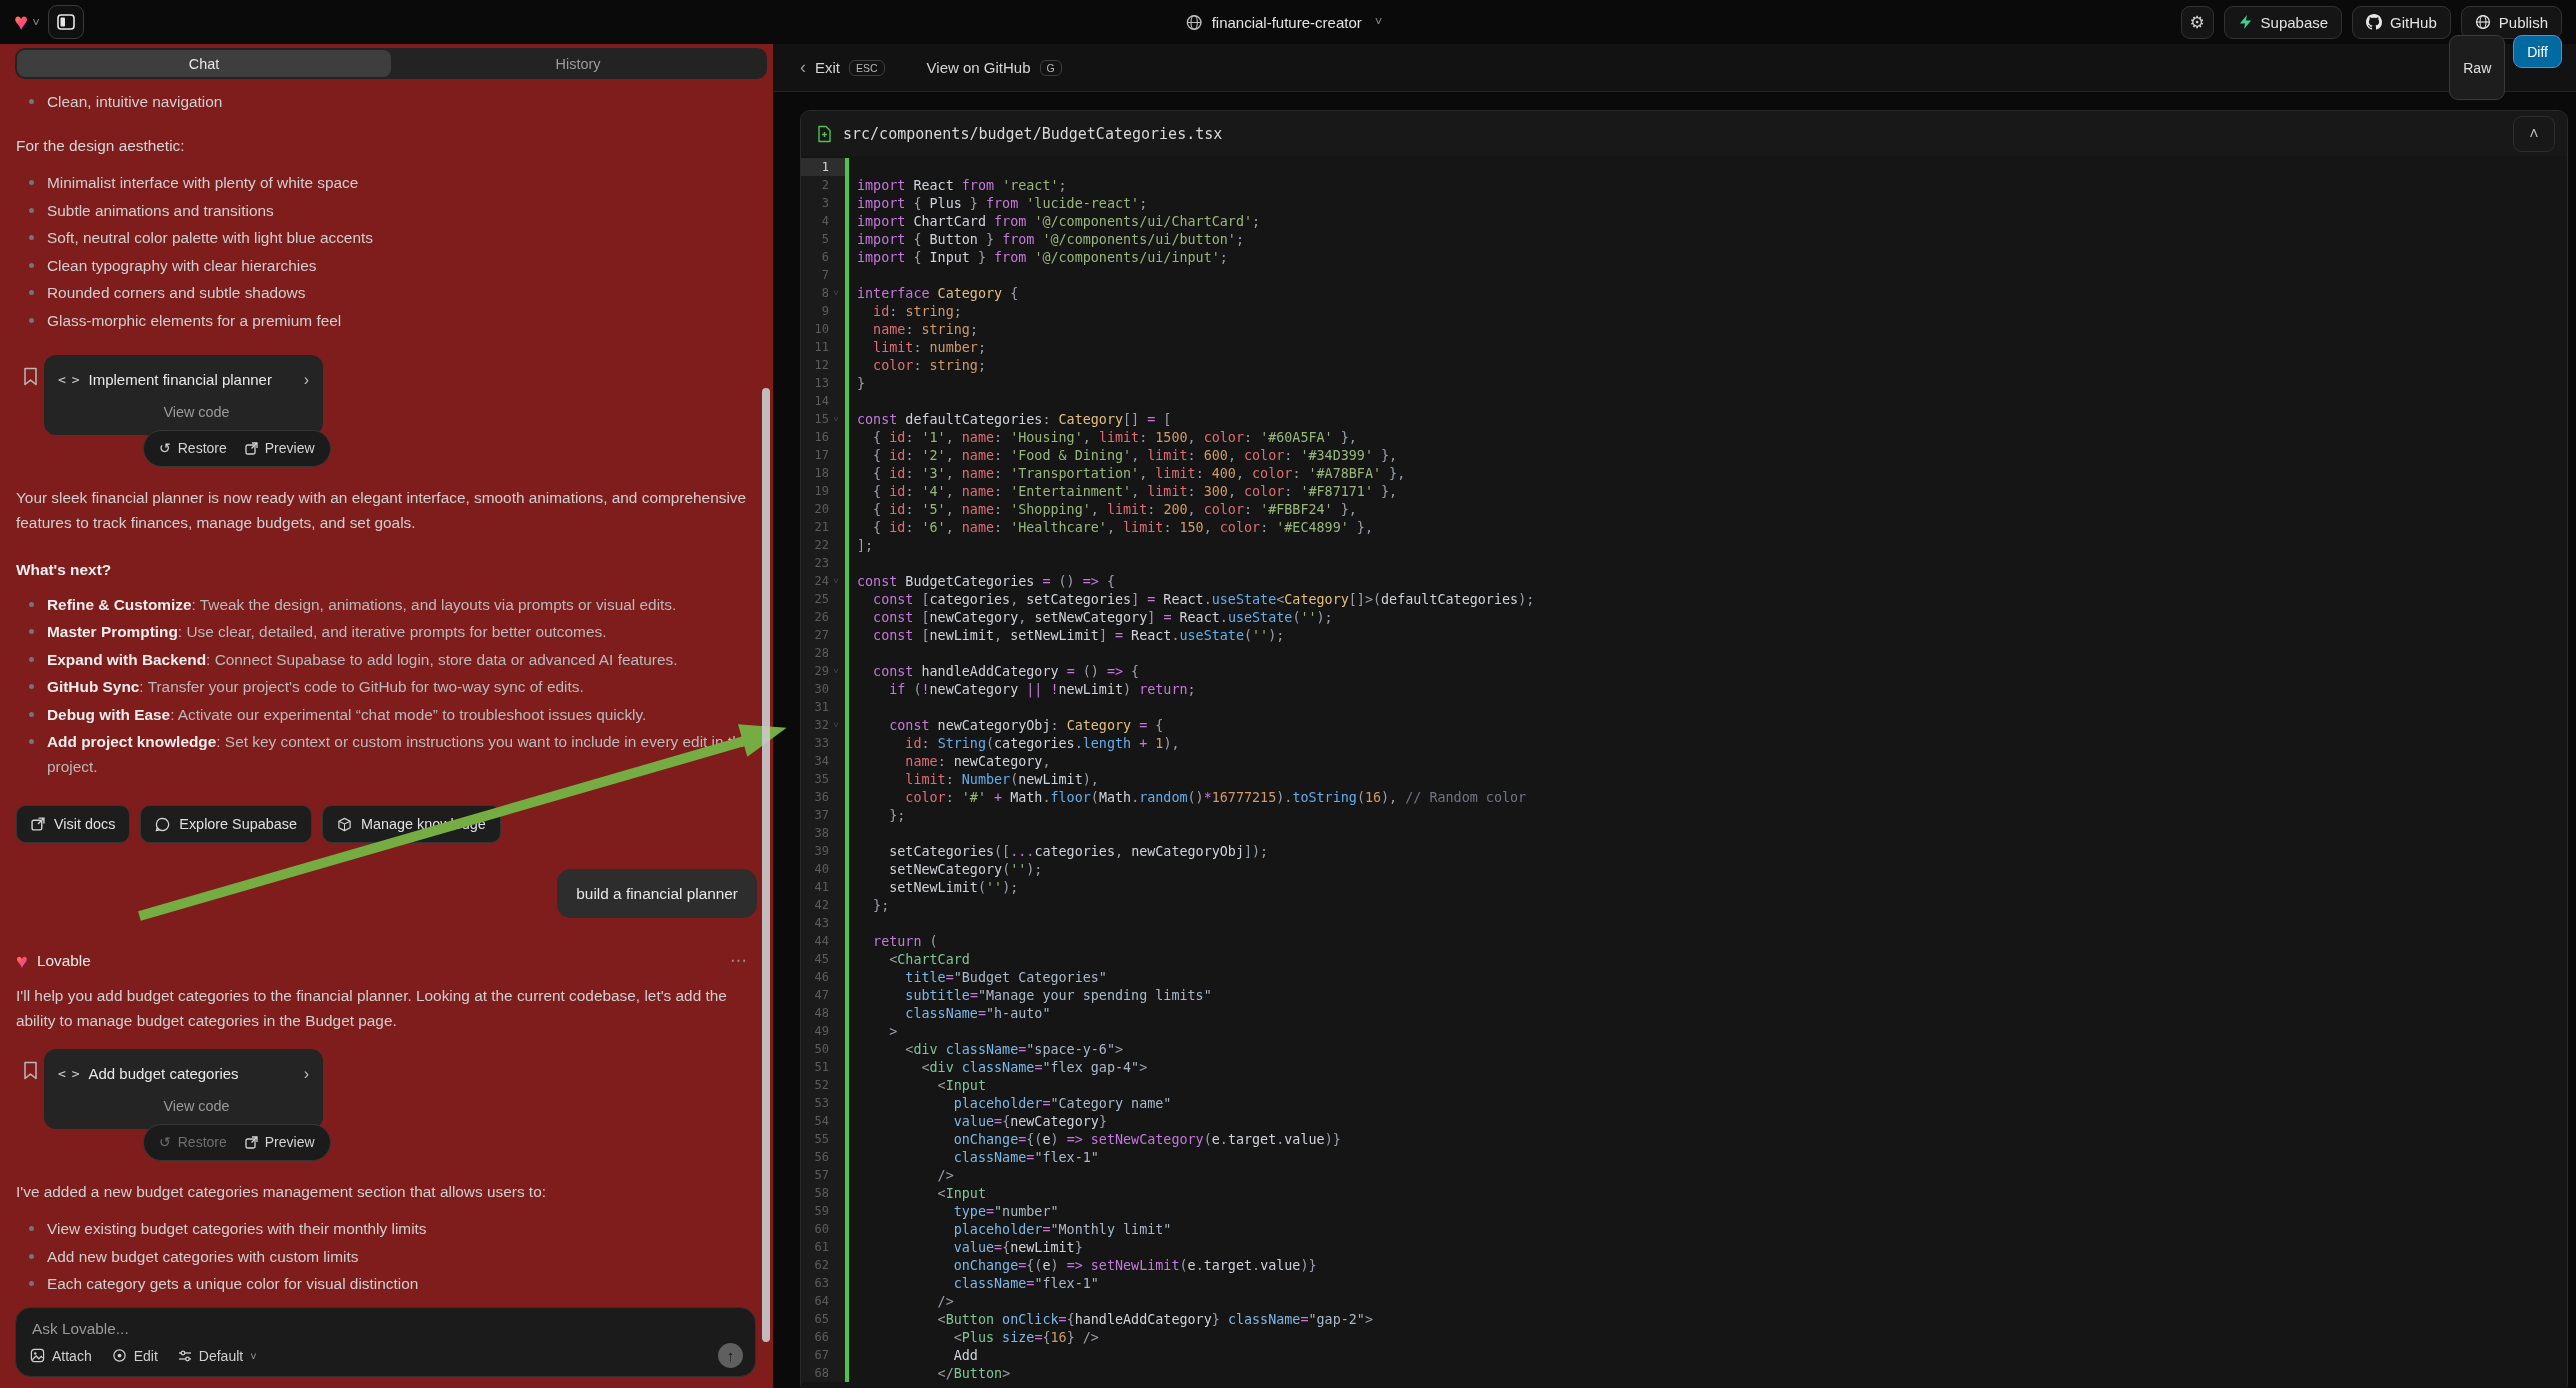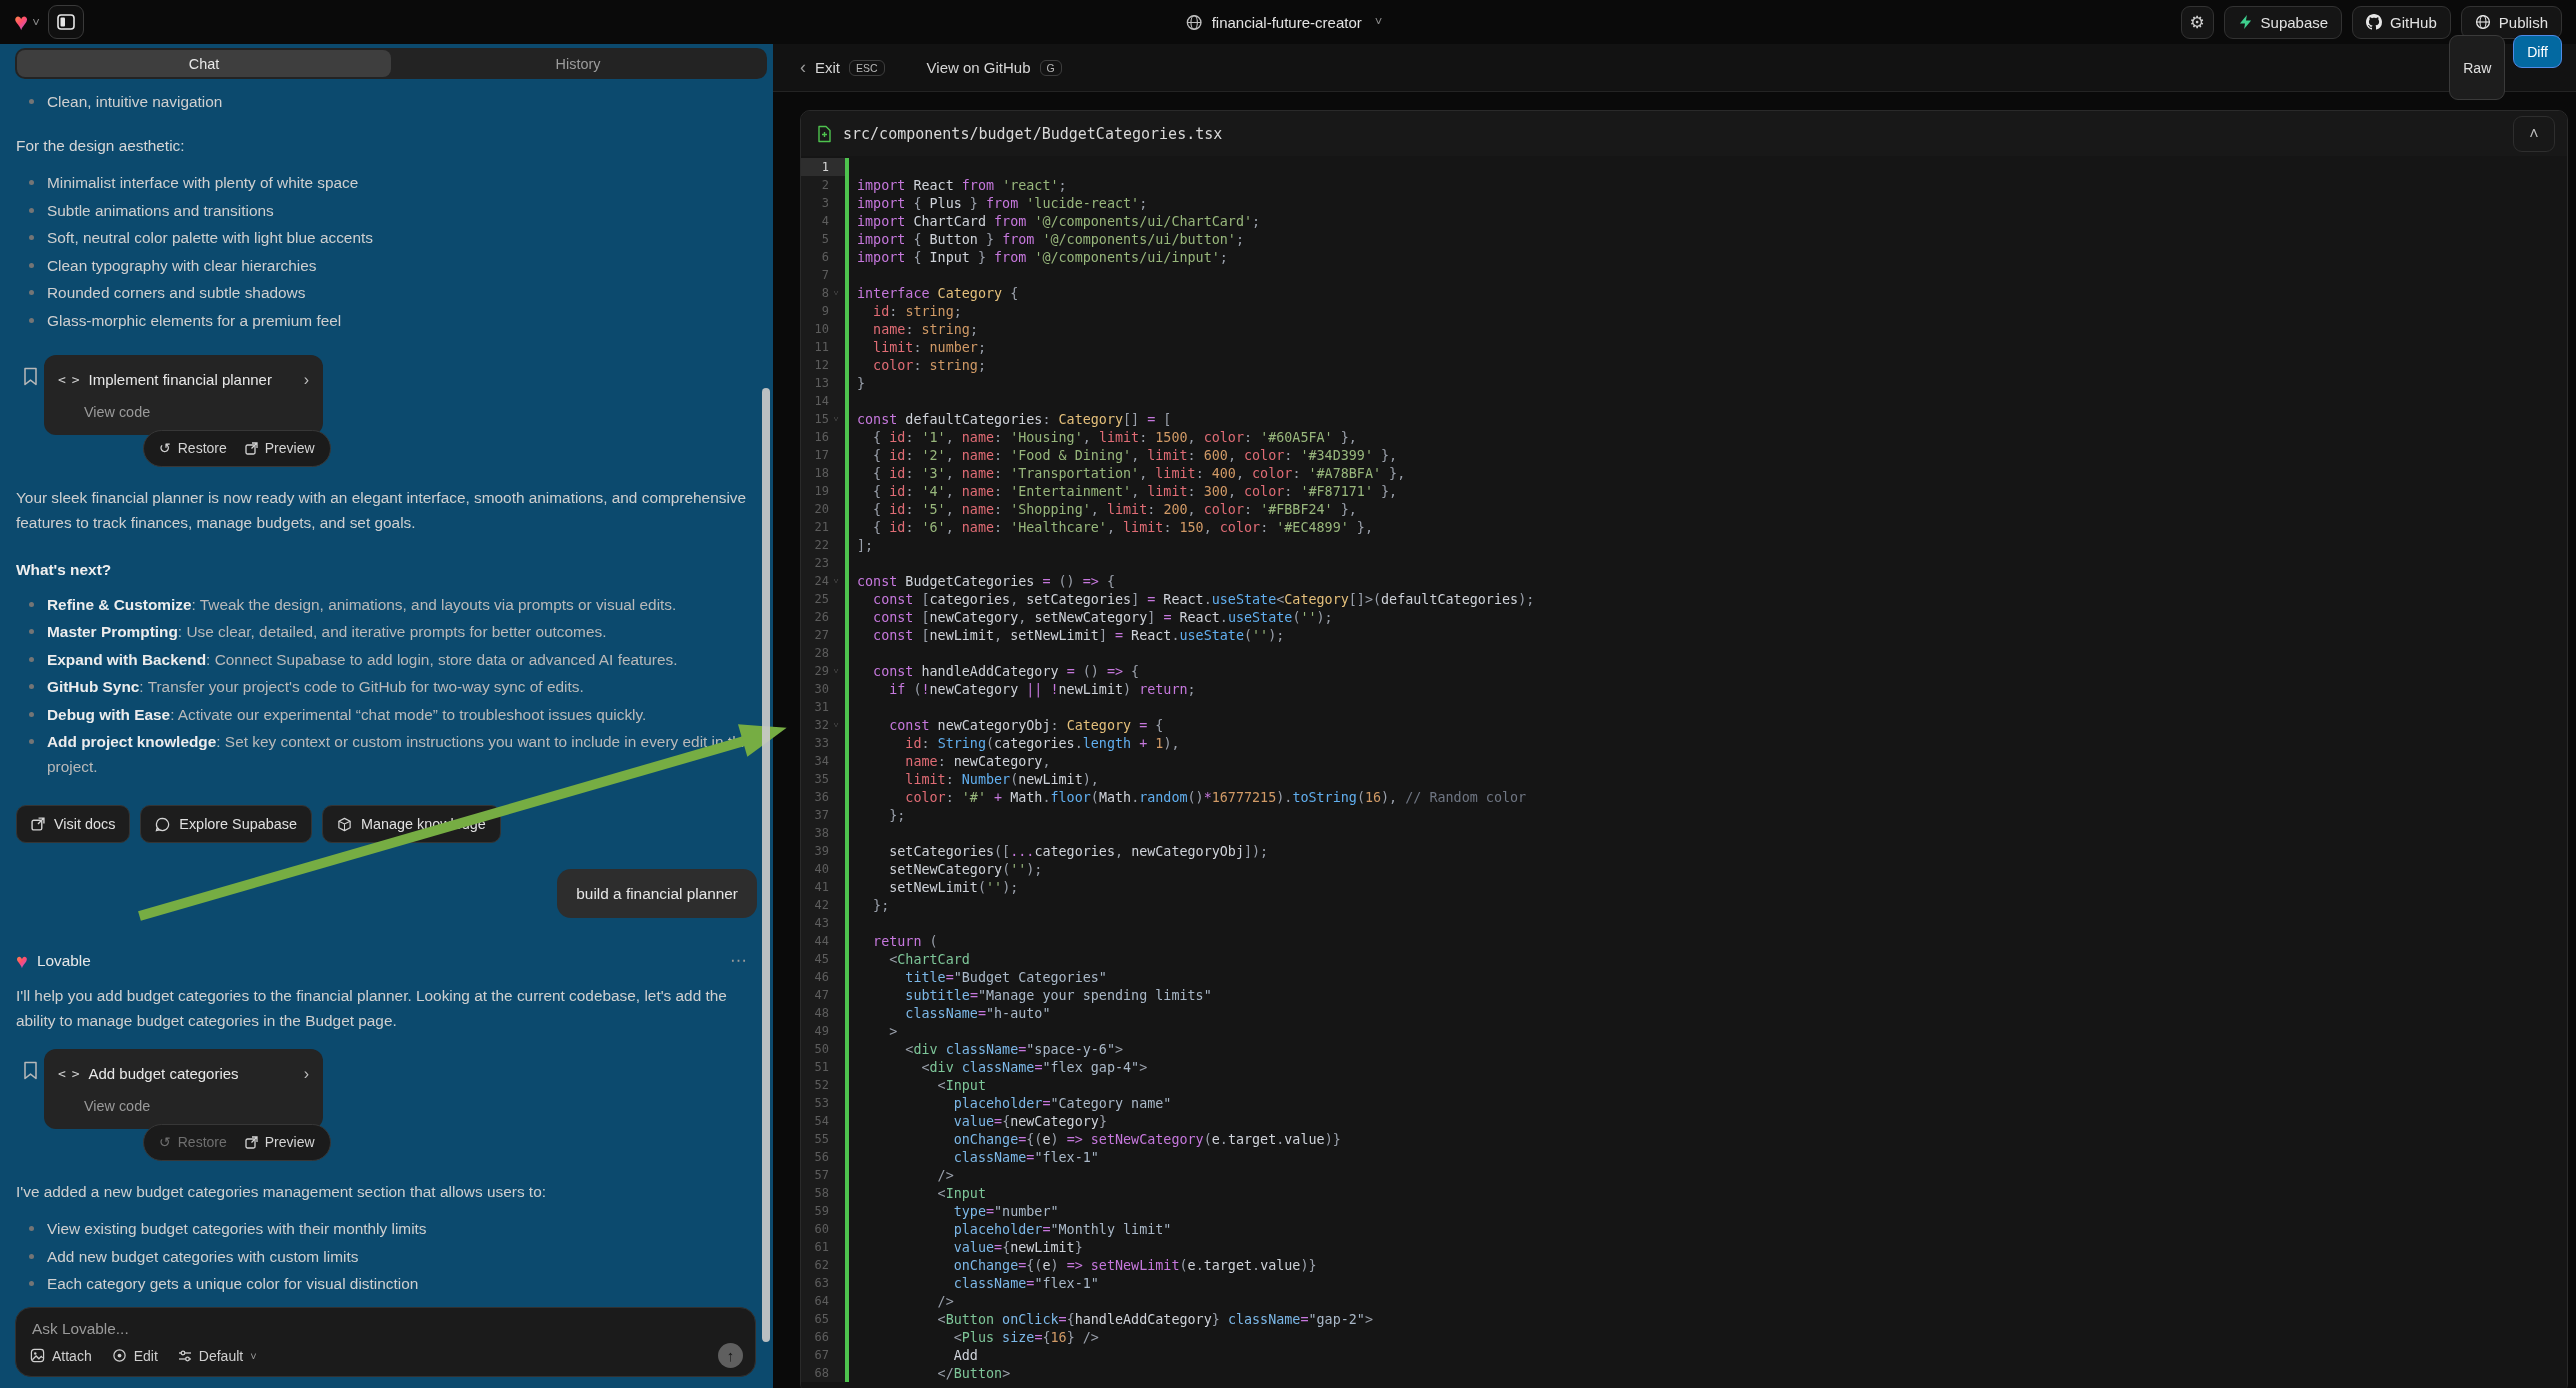--- a/index.html
+++ b/index.html
@@ -13,21 +13,21 @@
   .tb-chev{color:#8a8a8a;font-size:13px;margin:0 8px 0 4px;}
   .panel-btn{width:34px;height:32px;border:1px solid #3a3a3a;border-radius:9px;display:flex;
              align-items:center;justify-content:center;background:#101010;cursor:pointer;}
   .tb-center{position:absolute;left:50%;transform:translateX(-50%);display:flex;align-items:flex-start;gap:9px;
              color:#e3e3e3;font-size:15px;}
   .tb-right{margin-left:auto;display:flex;align-items:center;gap:10px;}
   .tb-btn{display:flex;align-items:center;gap:8px;height:31px;padding:0 13px;border:1px solid #323232;
           border-radius:9px;background:#151515;color:#e2e2e2;font-size:15px;cursor:pointer;}
   .tb-btn.square{width:31px;padding:0;justify-content:center;color:#cfcfcf;font-size:17px;}
   
-  .chat{position:absolute;left:0;top:44px;width:773px;bottom:0;background:#0c4a6e;box-sizing:border-box;padding-left:30px;}
+  .chat{position:absolute;left:0;top:44px;width:773px;bottom:0;background:#7f1d1d;box-sizing:border-box;padding-left:30px;}
   .tabs{position:absolute;left:15px;right:6px;top:4px;height:31px;background:#232323;border-radius:10px;
         display:flex;padding:2px;box-sizing:border-box;z-index:5;}
   .tab{flex:1;display:flex;align-items:center;justify-content:center;font-size:14.4px;color:#9c9c9c;
        border-radius:8px;cursor:pointer;}
   .tab.active{background:#3e3e3e;color:#e9e9e9;}
   .chat-scroll{position:absolute;left:0;right:0;top:35px;bottom:82px;overflow:hidden;padding:10px 16px 0 16px;
                box-sizing:border-box;font-size:15.4px;line-height:25px;color:#cfcfcf;}
   .chat-scroll ul{margin:0;padding:0;list-style:none;}
   .chat-scroll li{position:relative;padding-left:31px;margin:0 0 2.5px 0;}
   .chat-scroll li::before{content:"";position:absolute;left:13px;top:10px;width:5px;height:5px;border-radius:50%;
@@ -37,21 +37,21 @@
   .tip-b{color:#ececec;font-weight:bold;}
   .tip-t{color:#b9b9b9;text-align:center;}
   .para{margin:18px 0 0 0;color:#cfcfcf;}
   
   .vc-row{display:flex;align-items:flex-start;margin:22px 0 0 0;}
   .bookmark{margin:12px 6px 0 7px;flex:none;}
   .vcard{width:279px;background:#242424;border-radius:12px;padding:12px 14px 10px 14px;box-sizing:border-box;}
   .vcard-top{display:flex;align-items:center;gap:10px;color:#e8e8e8;font-size:15px;}
   .code-glyph{font-family:"DejaVu Sans Mono",monospace;font-size:13px;color:#cfcfcf;letter-spacing:-1px;}
   .vcard-chev{margin-left:auto;color:#bdbdbd;font-size:16px;}
-  .viewcode{margin:8px 0 0 26px;color:#9a9a9a;font-size:14.4px;cursor:pointer;}
+  .viewcode{margin:8px 0 0 26px;color:#9a9a9a;font-size:14.4px;cursor:pointer;text-align:center;}
   .pillrow{position:relative;margin:-13px 0 0 127px;display:inline-flex;align-items:center;gap:18px;
            background:#1b1b1b;border:1px solid #373737;border-radius:995px;padding:5px 15px;z-index:3;
            font-size:14px;color:#d4d4d4;}
   .pill-item{display:flex;align-items:center;gap:7px;cursor:pointer;}
   .pill-item.dim{color:#6f6f6f;}
   .foot-btns{display:flex;gap:10px;margin:26px 0 0 0;}
   .foot-btn{display:flex;align-items:center;gap:9px;height:36px;padding:0 14px;background:#1d1d1d;
             border:1px solid #343434;border-radius:10px;color:#e0e0e0;font-size:14.4px;cursor:pointer;}
   .bubble{background:#2d2d2d;border-radius:14px;padding:12px 19px;color:#e5e5e5;font-size:15.4px;
           width:fit-content;margin-left:auto;}

